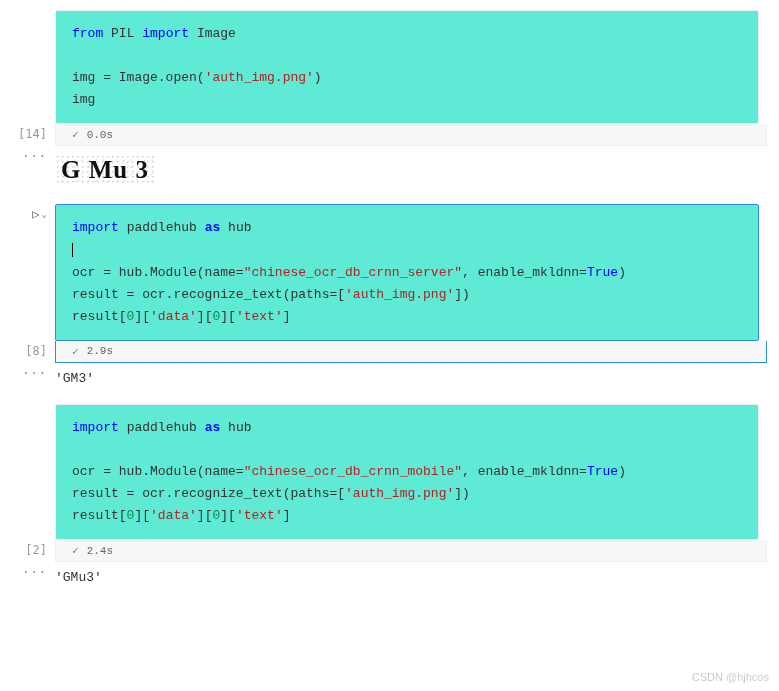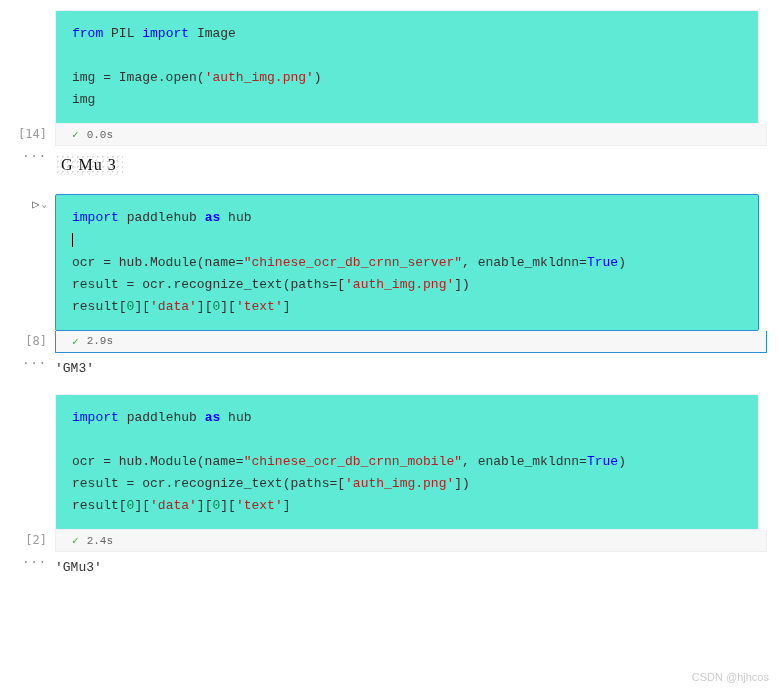--- a/index.html
+++ b/index.html
@@ -84,22 +84,22 @@
     flex: 1;
     padding: 8px 0 8px 0;
     margin-right: 12px;
     color: #333;
   }
   .captcha {
     display: inline-block;
     background: #ffffff;
     padding: 2px 6px;
     font-family: Georgia, serif;
-    font-weight: normal;
-    font-size: 16px;
+    font-weight: bold;
+    font-size: 25px;
     color: #111;
     letter-spacing: 1px;
     background-image:
       radial-gradient(circle, #dcdcdc 1px, transparent 1px),
       radial-gradient(circle, #e8e8e8 1px, transparent 1px);
     background-size: 5px 5px, 7px 7px;
     background-position: 0 0, 3px 3px;
   }
   .kw-from, .kw-import { color: #0000ff; }
   .kw-as { color: #0000ff; font-weight: bold; }

